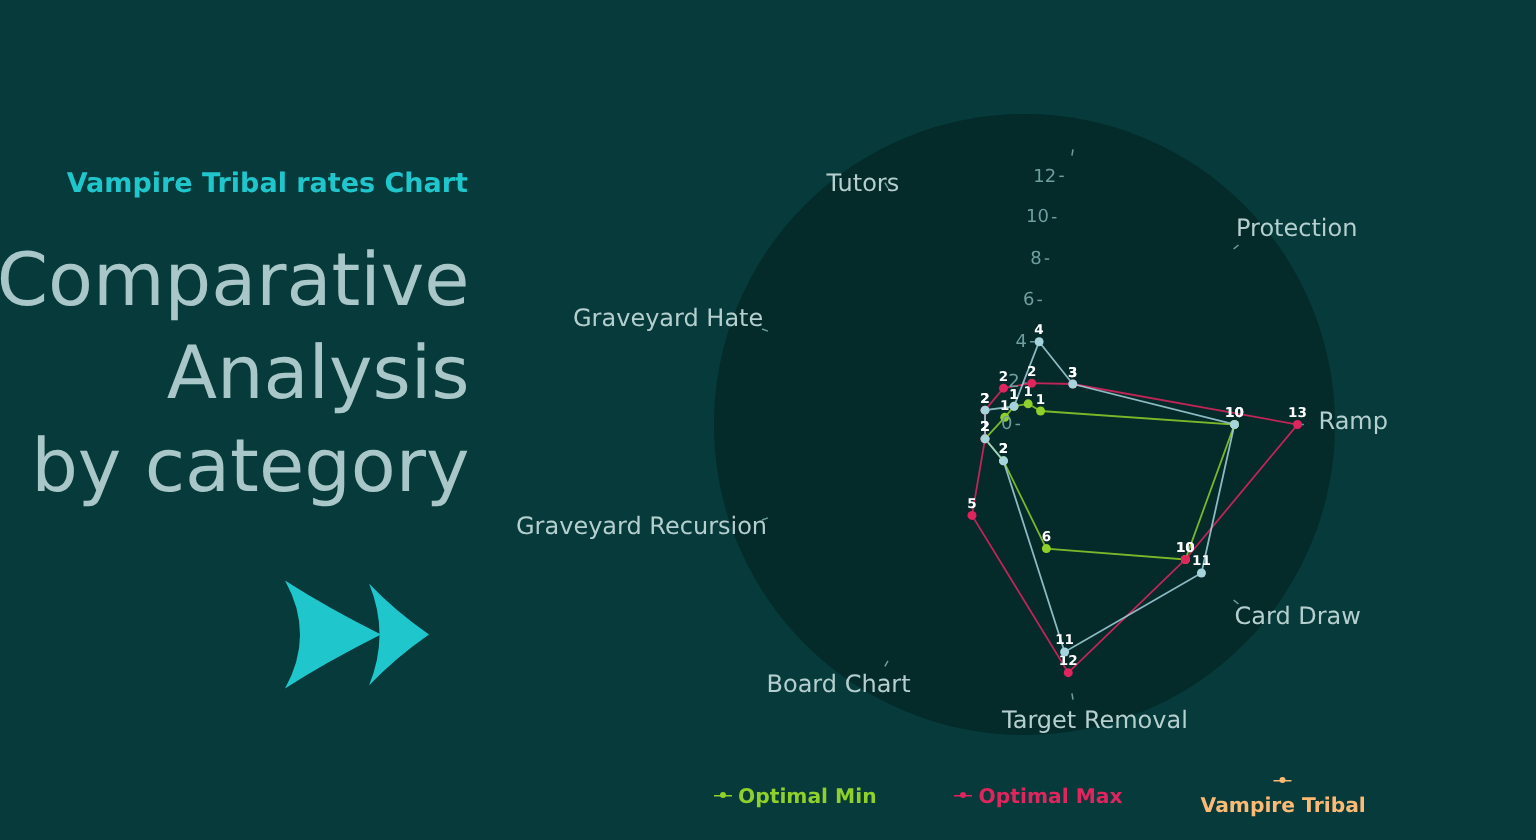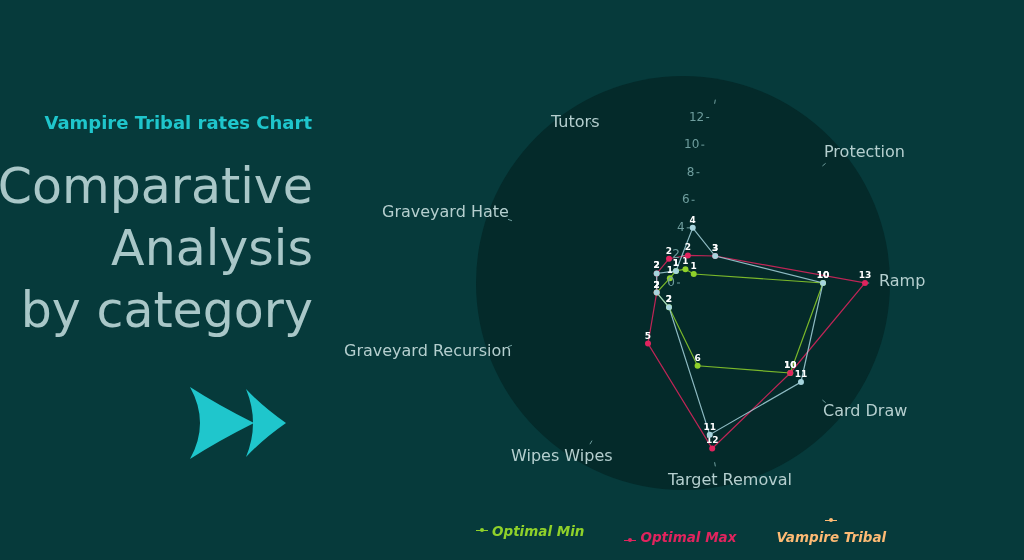--- a/index.html
+++ b/index.html
@@ -22,21 +22,21 @@
   }
   .arrow-icon { position: absolute; left: 188px; top: 383px; width: 100px; height: 80px; }
   .chart { position: absolute; left: 0; top: 0; width: 1024px; height: 560px; }
   .chart svg { position: absolute; left: 0; top: 0; }
   .axis-label {
     position: absolute; color: #b5cfcf; font-size: 16px; white-space: nowrap;
     font-family: "DejaVu Sans", sans-serif; line-height: 18px;
   }
   .tick-label { position: absolute; color: #6f9e9e; font-size: 12px; text-align: right; width: 20px;
     font-family: "DejaVu Sans", sans-serif; }
-  .legend { position: absolute; top: 517px; left: 476px; display: flex; gap: 40px; font-style: italic; }
+  .legend { position: absolute; top: 517px; left: 476px; display: flex; gap: 52px; }
   .legend-item { display: flex; align-items: center; gap: 4px; font-weight: bold; font-size: 13.5px;
     font-family: "DejaVu Sans", sans-serif; cursor: pointer; }
   .legend-marker { width: 12px; height: 8px; position: relative; }
   .legend-marker::before { content: ""; position: absolute; left: 0; top: 3px; width: 12px; height: 1px; background: currentColor; }
   .legend-marker::after { content: ""; position: absolute; left: 4px; top: 1px; width: 4px; height: 4px; border-radius: 50%; background: currentColor; }
 </style>
 </head>
 <body>
 
 <div class="left-panel">
@@ -133,32 +133,32 @@
     <div class="tick-label" style="left: 659.862px; top: 247.425px;">2</div>
     <div class="tick-label" style="left: 664.724px; top: 219.851px;">4</div>
     <div class="tick-label" style="left: 669.586px; top: 192.276px;">6</div>
     <div class="tick-label" style="left: 674.449px; top: 164.702px;">8</div>
     <div class="tick-label" style="left: 679.311px; top: 137.127px;">10</div>
     <div class="tick-label" style="left: 684.173px; top: 109.552px;">12</div>
     <div class="axis-label" style="left: 824px; top: 143px;">Protection</div>
     <div class="axis-label" style="left: 879px; top: 272px; text-align: right;">Ramp</div>
     <div class="axis-label" style="left: 823px; top: 402px;">Card Draw</div>
     <div class="axis-label" style="left: 668px; top: 471px;">Target Removal</div>
-    <div class="axis-label" style="left: 511px; top: 447px;">Wipes Wipes</div>
+    <div class="axis-label" style="left: 511px; top: 447px;">Board Chart</div>
     <div class="axis-label" style="left: 344px; top: 342px;">Graveyard Recursion</div>
     <div class="axis-label" style="left: 382px; top: 203px;">Graveyard Hate</div>
     <div class="axis-label" style="left: 551px; top: 113px;">Tutors</div>
   </div>
 
 <div class="legend" id="legend">
   <div class="legend-item" style="color: rgb(143, 209, 42);">
     <span class="legend-marker"></span>
     <span>Optimal Min</span>
   </div>
-  <div class="legend-item" style="color: rgb(224, 36, 94); align-items: flex-end;">
+  <div class="legend-item" style="color: rgb(224, 36, 94);">
     <span class="legend-marker"></span>
     <span>Optimal Max</span>
   </div>
   <div class="legend-item" style="color: #fdba74; flex-direction: column;">
     <span class="legend-marker"></span>
     <span>Vampire Tribal</span>
   </div>
 </div>
 
 </body></html>

